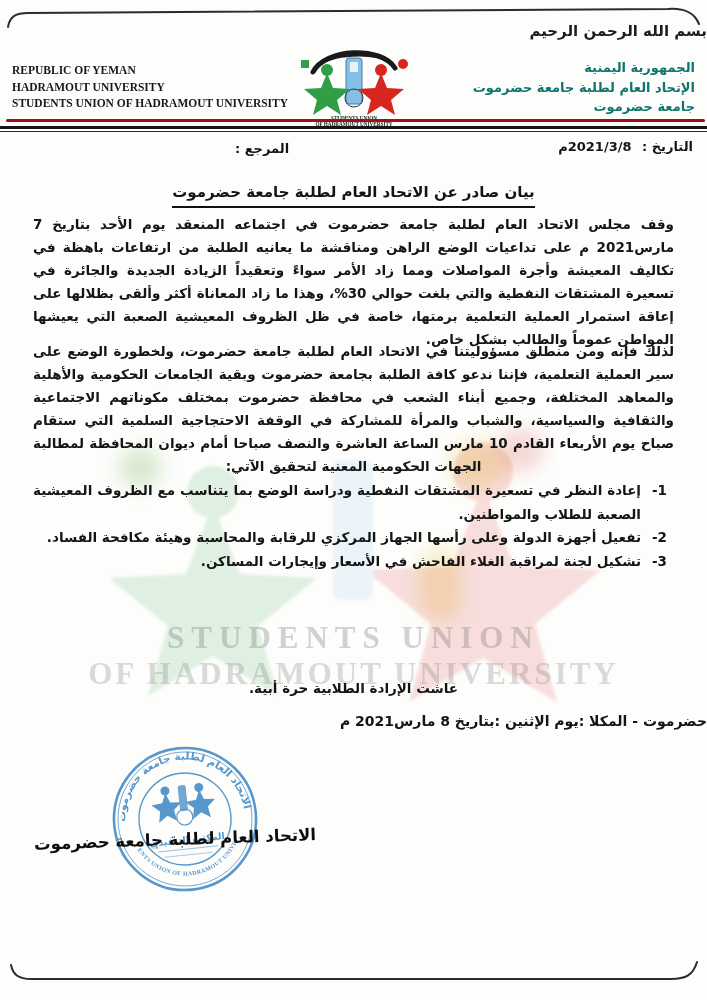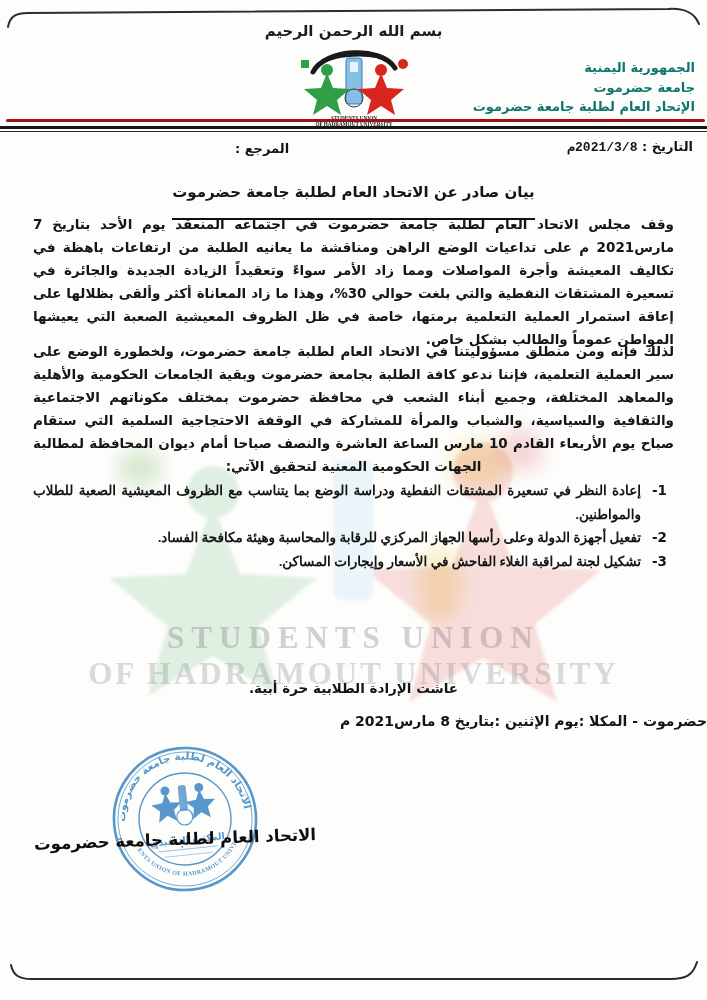--- a/index.html
+++ b/index.html
@@ -4,50 +4,50 @@
 <style>
   html,body{margin:0;padding:0;background:#e9e9e7;}
   .page{
     position:relative;width:707px;height:1000px;margin:0 auto;
     background:#fdfdfc;overflow:hidden;
     font-family:"DejaVu Sans",sans-serif;color:#141414;
   }
   
   .frame-svg{position:absolute;left:0;top:0;width:707px;height:1000px;z-index:5;pointer-events:none;}
   
-  .bismillah{position:absolute;top:22px;left:0;right:0;text-align:center;
+  .bismillah{position:absolute;top:22px;left:0;right:0;text-align:right;
     font-weight:bold;font-size:15px;letter-spacing:1px;color:#1d1d1d;z-index:3;}
   .logo{position:absolute;left:295px;top:42px;width:118px;height:86px;z-index:3;}
   .logo svg{width:100%;height:100%;}
   .en-block{position:absolute;left:12px;top:62px;z-index:3;
     font-family:"Liberation Serif",serif;font-weight:bold;font-size:11.5px;line-height:1.45;color:#181818;}
   .ar-block{position:absolute;right:12px;top:58px;z-index:3;direction:rtl;text-align:right;
     font-weight:bold;font-size:13px;line-height:1.5;color:#0f766e;}
   .divider{position:absolute;left:0;right:0;top:119px;height:14px;z-index:3;}
   .divider .red{position:absolute;left:6px;right:2px;top:0;height:3px;background:#9e1016;border-radius:2px;}
   .divider .black1{position:absolute;left:0;right:0;top:7px;height:3px;background:#161616;}
   .divider .black2{position:absolute;left:0;right:0;top:12px;height:1px;background:#2a2a2a;}
   .meta-row{position:absolute;left:0;right:0;top:139px;height:20px;z-index:3;
     direction:rtl;font-weight:bold;font-size:13px;}
   .meta-date{position:absolute;right:14px;top:0;direction:rtl;}
-  .meta-date .val{font-family:Liberation Mono, monospace;}
+  .meta-date .val{margin-right:6px;}
   .meta-ref{position:absolute;left:235px;top:2px;direction:rtl;}
   
   .doc-title{position:absolute;left:0;right:0;top:182px;text-align:center;z-index:3;}
   .doc-title span{display:inline-block;font-weight:bold;font-size:15px;
-    border-bottom:2px solid #111;padding-bottom:17px;}
+    border-bottom:2px solid #111;padding-bottom:5px;}
   .para{position:absolute;left:33px;right:33px;direction:rtl;z-index:3;
     font-weight:bold;font-size:13.5px;line-height:23px;text-align:justify;color:#151515;}
   .p1{top:213px;}
   .p2{top:340px;text-align-last:center;}
   .demands{position:absolute;left:33px;right:40px;top:479px;direction:rtl;z-index:3;
     font-weight:bold;font-size:13.5px;line-height:23.5px;}
   .demand{display:flex;direction:rtl;}
   .demand .num{flex:0 0 26px;}
-  .demand .dtext{flex:1;text-align:justify;font-family:Liberation Serif, serif;}
+  .demand .dtext{flex:1;text-align:justify;}
   .p3{top:589px;text-align-last:center;}
   .slogan{position:absolute;left:0;right:0;top:680px;text-align:center;z-index:3;
     font-weight:bold;font-size:13.5px;direction:rtl;}
   .place-date{position:absolute;left:0;right:0;top:713px;text-align:right;z-index:3;
     font-weight:bold;font-size:14px;direction:rtl;}
   
   .wm-figs{position:absolute;left:95px;top:400px;width:520px;height:320px;z-index:1;
     opacity:.14;filter:blur(1.5px);pointer-events:none;}
   .wm-blob{position:absolute;border-radius:50%;filter:blur(9px);z-index:1;pointer-events:none;}
   .wm-text{position:absolute;left:0;right:0;z-index:1;text-align:center;pointer-events:none;
@@ -107,25 +107,30 @@
       <g fill="#d7261e">
         <circle cx="86" cy="28" r="6"></circle>
         <path d="M86,31 L92,46 L109,47 L96,58 L100,73 L86,64 L72,73 L76,58 L63,47 L80,46 Z"></path>
       </g>
       <circle cx="59" cy="56" r="9" fill="none" stroke="#333" stroke-width="1"></circle>
       <text x="59" y="78" text-anchor="middle" font-size="5.2" font-weight="bold" font-family="Liberation Serif, serif" fill="#222">STUDENTS UNION</text>
       <text x="59" y="84" text-anchor="middle" font-size="5.2" font-weight="bold" font-family="Liberation Serif, serif" fill="#222">OF HADRAMOUT UNIVERSITY</text>
     </svg>
   </div>
 
+  <div class="en-block">
+    <div>REPUBLIC OF YEMAN</div>
+    <div>HADRAMOUT UNIVERSITY</div>
+    <div>STUDENTS UNION OF HADRAMOUT UNIVERSITY</div>
+  </div>
 
   <div class="ar-block">
     <div>الجمهورية اليمنية</div>
+    <div>الإتحاد العام لطلبة جامعة حضرموت</div>
     <div>جامعة حضرموت</div>
-    <div>الإتحاد العام لطلبة جامعة حضرموت</div>
   </div>
 
   <div class="divider">
     <div class="red"></div>
     <div class="black1"></div>
     <div class="black2"></div>
   </div>
 
   <div class="meta-row">
     <div class="meta-date">

